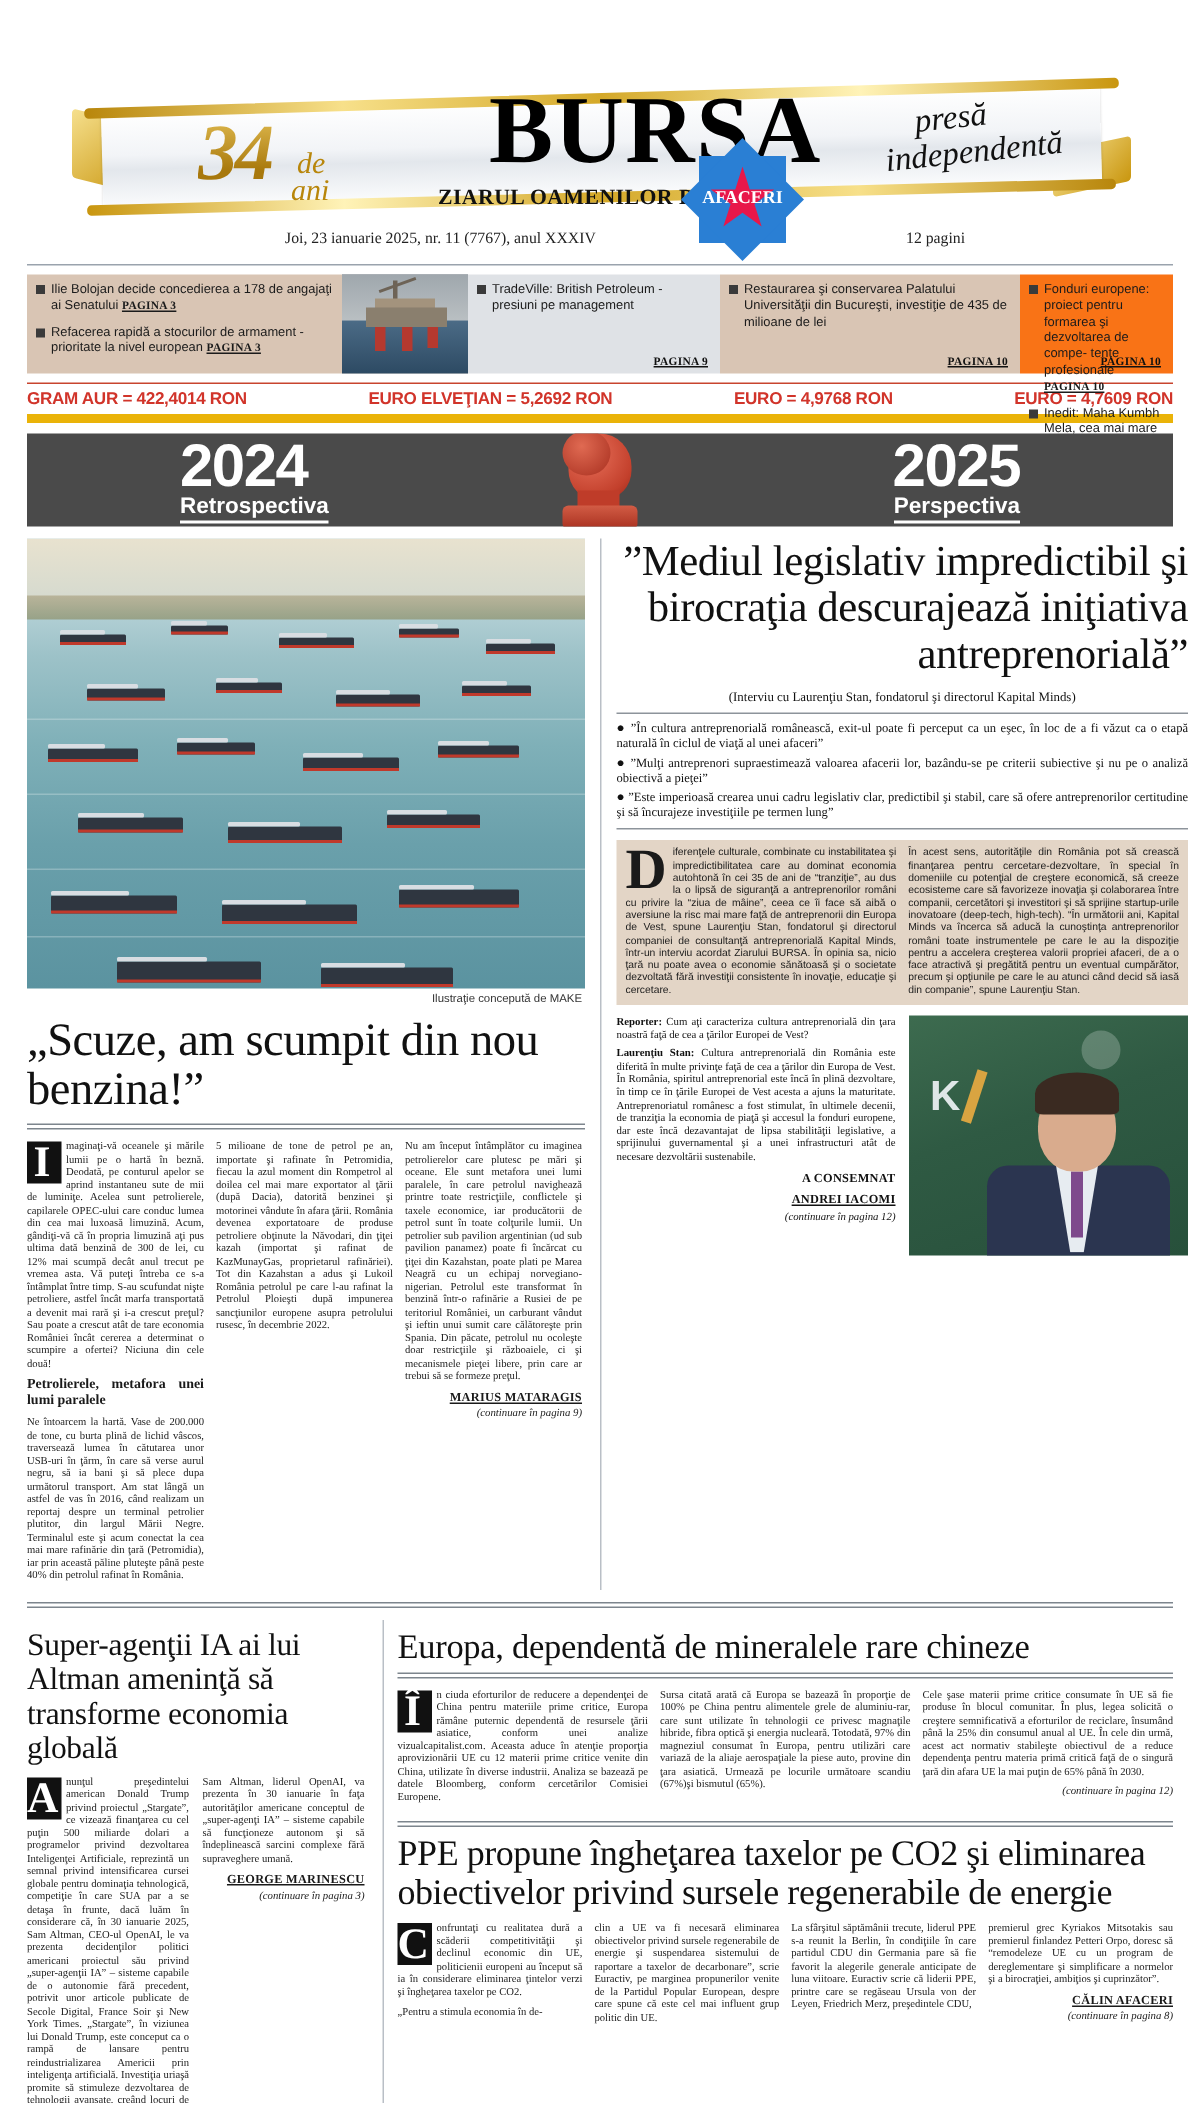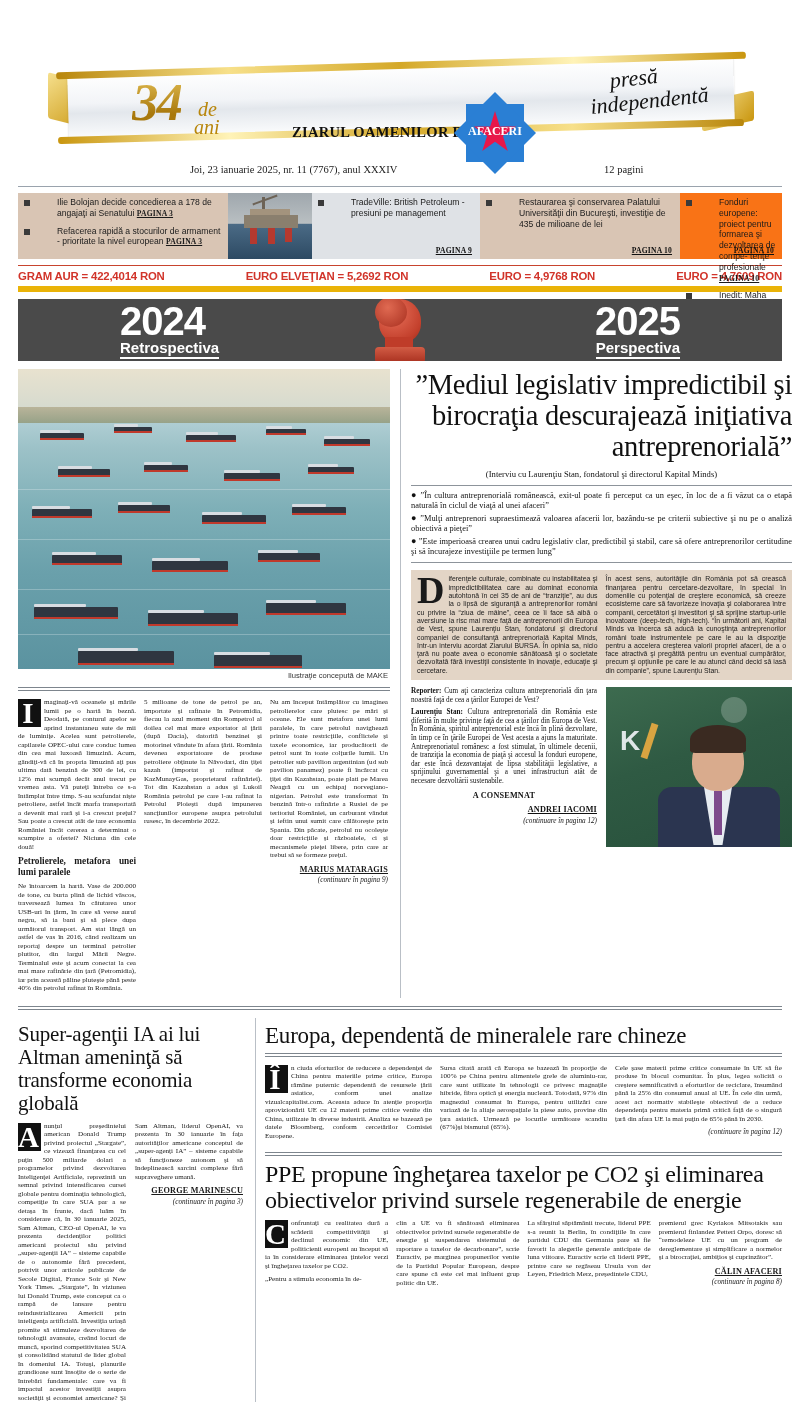--- a/index.html
+++ b/index.html
@@ -39,37 +39,37 @@
   .presa .l1{font-size:22px;line-height:22px;padding-left:22px;}
   .presa .l2{font-size:22px;line-height:26px;}
   .logo-mark{position:absolute;left:418px;top:56px;width:64px;height:64px;}
   .logo-mark .sq{position:absolute;left:0;top:0;width:58px;height:58px;background:#2a7fd4;}
   .logo-mark .sq2{position:absolute;left:0;top:0;width:58px;height:58px;background:#2a7fd4;transform:rotate(45deg);}
   .logo-mark .star{position:absolute;left:7px;top:7px;width:44px;height:44px;background:#e8174a;
     clip-path:polygon(50% 0%,61% 35%,98% 35%,68% 57%,79% 91%,50% 70%,21% 91%,32% 57%,2% 35%,39% 35%);}
   .logo-mark .afac{position:absolute;left:2px;top:20px;width:54px;text-align:center;font-size:12px;font-weight:700;
     color:#fff;letter-spacing:0px;font-family:"Liberation Serif",serif;z-index:5;}
 
-  .dateline-row{position:relative;height:20px;margin-top:12px;}
+  .dateline-row{position:relative;height:20px;margin-top:2px;}
   .dateline{position:absolute;left:190px;top:0;font-size:10.5px;color:#222;}
   .pagecount{position:absolute;left:604px;top:0;font-size:10.5px;color:#222;}
   .rule-thin{height:1px;background:#9aa3ad;margin:2px 18px 0 18px;}
 
   
   .newsbar{display:flex;margin:6px 18px 0 18px;height:66px;border:0;}
   .nb-cell{position:relative;padding:4px 6px 4px 6px;box-sizing:border-box;}
   .nb-a{width:210px;background:#d9c5b4;}
   .nb-img{width:84px;background:#5b6670;overflow:hidden;position:relative;}
   .nb-b{width:168px;background:#dfe2e6;}
   .nb-c{width:200px;background:#d9c5b4;}
   .nb-d{width:102px;background:#f97316;flex:1;}
   .nb-item{display:flex;font-size:8.6px;line-height:10.8px;color:#1b1b1b;margin-bottom:6px;
     font-family:"Liberation Sans",sans-serif;}
   .bul{width:6px;height:6px;background:#3a3a3a;margin:3px 4px 0 0;flex:0 0 6px;}
-  .nb-txt{flex:1;margin-left:23px;}
+  .nb-txt{flex:1;}
   .pg{font-family:"Liberation Serif",serif;font-weight:700;font-size:7.6px;text-decoration:underline;
     letter-spacing:.2px;white-space:nowrap;}
   .pg-right{position:absolute;right:8px;bottom:4px;}
   
   .rig{position:absolute;inset:0;background:linear-gradient(180deg,#9fa7ad 0%,#b9bfc2 46%,#4b6b86 47%,#2d4a63 100%);}
   .rig .deck{position:absolute;left:16px;top:22px;width:54px;height:13px;background:#8a7f6e;}
   .rig .deck2{position:absolute;left:22px;top:16px;width:40px;height:8px;background:#a3937d;}
   .rig .tower{position:absolute;left:34px;top:4px;width:3px;height:16px;background:#6d6356;}
   .rig .arm{position:absolute;left:24px;top:6px;width:26px;height:2px;background:#6d6356;transform:rotate(-20deg);}
   .rig .leg1{position:absolute;left:22px;top:35px;width:7px;height:16px;background:#b5392f;}
@@ -181,20 +181,21 @@
       <div class="band"></div>
       <div class="gold-top"></div>
       <div class="gold-bot"></div>
 
       <div class="anniv">
         <span class="num">34</span>
         <span class="de">de</span>
         <span class="ani">ani</span>
       </div>
 
+      <div class="bursa-word">BURSA</div>
       <div class="subline">ZIARUL OAMENILOR DE</div>
 
       <div class="logo-mark">
         <div class="sq"></div>
         <div class="sq2"></div>
         <div class="star"></div>
         <div class="afac">AFACERI</div>
       </div>
 
       <div class="presa">
@@ -379,20 +380,21 @@
             <i style="width:60px"></i>
             <b style="left:0;bottom:0;width:96px"></b>
           </div>
         <div class="vessel" style="left:196px;top:286px;width:88px;height:13px;">
             <i style="width:56px"></i>
             <b style="left:0;bottom:0;width:88px"></b>
           </div>
       </div>
       <div class="art-cap">Ilustraţie concepută de MAKE</div>
 
+      <div class="hl-left">„Scuze, am scumpit din nou benzina!”</div>
       <div class="rule-dbl"></div>
 
       <div class="cols3">
         <div class="c" style="width:118px;">
           <p><span class="dropcap">I</span><span>maginaţi-vă oceanele şi mările lumii pe o hartă în beznă. Deodată, pe conturul apelor se aprind instantaneu sute de mii de luminiţe. Acelea sunt petrolierele, capilarele OPEC-ului care conduc lumea din cea mai luxoasă limuzină. Acum, gândiţi-vă că în propria limuzină aţi pus ultima dată benzină de 300 de lei, cu 12% mai scumpă decât anul trecut pe vremea asta. Vă puteţi întreba ce s-a întâmplat între timp. S-au scufundat nişte petroliere, astfel încât marfa transportată a devenit mai rară şi i-a crescut preţul? Sau poate a crescut atât de tare economia României încât cererea a determinat o scumpire a ofertei? Niciuna din cele două!</span></p>
           <div class="subhead">Petrolierele, metafora unei lumi paralele</div>
           <p>Ne întoarcem la hartă. Vase de 200.000 de tone, cu burta plină de lichid vâscos, traversează lumea în cătutarea unor USB-uri în ţărm, în care să verse aurul negru, să ia bani şi să plece dupa următorul transport. Am stat lângă un astfel de vas în 2016, când realizam un reportaj despre un terminal petrolier plutitor, din largul Mării Negre. Terminalul este şi acum conectat la cea mai mare rafinărie din ţară (Petromidia), iar prin această păline pluteşte până peste 40% din petrolul rafinat în România.</p>
         </div>
         <div class="c" style="width:118px;">
           <p>5 milioane de tone de petrol pe an, importate şi rafinate în Petromidia, fiecau la azul moment din Rompetrol al doilea cel mai mare exportator al ţării (după Dacia), datorită benzinei şi motorinei vândute în afara ţării. România devenea exportatoare de produse petroliere obţinute la Năvodari, din ţiţei kazah (importat şi rafinat de KazMunayGas, proprietarul rafinăriei). Tot din Kazahstan a adus şi Lukoil România petrolul pe care l-au rafinat la Petrolul Ploieşti după impunerea sancţiunilor europene asupra petrolului rusesc, în decembrie 2022.</p>
@@ -421,21 +423,21 @@
         </div>
         <div class="lcol">
           <span>În acest sens, autorităţile din România pot să crească finanţarea pentru cercetare-dezvoltare, în special în domeniile cu potenţial de creştere economică, să creeze ecosisteme care să favorizeze inovaţia şi colaborarea între companii, cercetători şi investitori şi să sprijine startup-urile inovatoare (deep-tech, high-tech). “În următorii ani, Kapital Minds va încerca să aducă la cunoştinţa antreprenorilor români toate instrumentele pe care le au la dispoziţie pentru a accelera creşterea valorii propriei afaceri, de a o face atractivă şi pregătită pentru un eventual cumpărător, precum şi opţiunile pe care le au atunci când decid să iasă din companie”, spune Laurenţiu Stan.</span>
         </div>
       </div>
 
       <div class="qa">
         <div class="qcol">
           <p style="margin:0 0 4px 0;"><b>Reporter:</b> <span>Cum aţi caracteriza cultura antreprenorială din ţara noastră faţă de cea a ţărilor Europei de Vest?</span></p>
           <p style="margin:0 0 4px 0;"><b>Laurenţiu Stan:</b> <span>Cultura antreprenorială din România este diferită în multe privinţe faţă de cea a ţărilor din Europa de Vest. În România, spiritul antreprenorial este încă în plină dezvoltare, în timp ce în ţările Europei de Vest acesta a ajuns la maturitate. Antreprenoriatul românesc a fost stimulat, în ultimele decenii, de tranziţia la economia de piaţă şi accesul la fonduri europene, dar este încă dezavantajat de lipsa stabilităţii legislative, a sprijinului guvernamental şi a unei infrastructuri atât de necesare dezvoltării sustenabile.</span></p>
-          <div class="byline" style="text-decoration:none;text-align:center;">A CONSEMNAT</div>
+          <div class="byline" style="text-decoration:none;">A CONSEMNAT</div>
           <div class="byline">ANDREI IACOMI</div>
           <div class="contin">(continuare în pagina 12)</div>
         </div>
         <div class="photo">
           <div class="glow"></div>
           <div class="kmark">K</div>
           <div class="kslash"></div>
           <div class="man-body"></div>
           <div class="shirt"></div>
           <div class="tie"></div>
@@ -481,21 +483,21 @@
       </div>
 
       <div class="sep-line"></div>
       <div class="hl-big2">PPE propune îngheţarea taxelor pe CO2 şi eliminarea obiectivelor privind sursele regenerabile de energie</div>
       <div class="cols4">
         <div class="c">
           <p><span class="dropcap">C</span><span>onfruntaţi cu realitatea dură a scăderii competitivităţii şi declinul economic din UE, politicienii europeni au început să ia în considerare eliminarea ţintelor verzi şi îngheţarea taxelor pe CO2.</span></p>
           <p>„Pentru a stimula economia în de-</p>
         </div>
         <div class="c">
-          <p>clin a UE va fi sănătoasă eliminarea obiectivelor privind sursele regenerabile de energie şi suspendarea sistemului de raportare a taxelor de decarbonare”, scrie Euractiv, pe marginea propunerilor venite de la Partidul Popular European, despre care spune că este cel mai influent grup politic din UE.</p>
+          <p>clin a UE va fi necesară eliminarea obiectivelor privind sursele regenerabile de energie şi suspendarea sistemului de raportare a taxelor de decarbonare”, scrie Euractiv, pe marginea propunerilor venite de la Partidul Popular European, despre care spune că este cel mai influent grup politic din UE.</p>
         </div>
         <div class="c">
           <p>La sfârşitul săptămânii trecute, liderul PPE s-a reunit la Berlin, în condiţiile în care partidul CDU din Germania pare să fie favorit la alegerile generale anticipate de luna viitoare. Euractiv scrie că liderii PPE, printre care se regăseau Ursula von der Leyen, Friedrich Merz, preşedintele CDU,</p>
         </div>
         <div class="c">
           <p>premierul grec Kyriakos Mitsotakis sau premierul finlandez Petteri Orpo, doresc să “remodeleze UE cu un program de dereglementare şi simplificare a normelor şi a birocraţiei, ambiţios şi cuprinzător”.</p>
           <div class="byline">CĂLIN AFACERI</div>
           <div class="contin">(continuare în pagina 8)</div>
         </div>
       </div>

